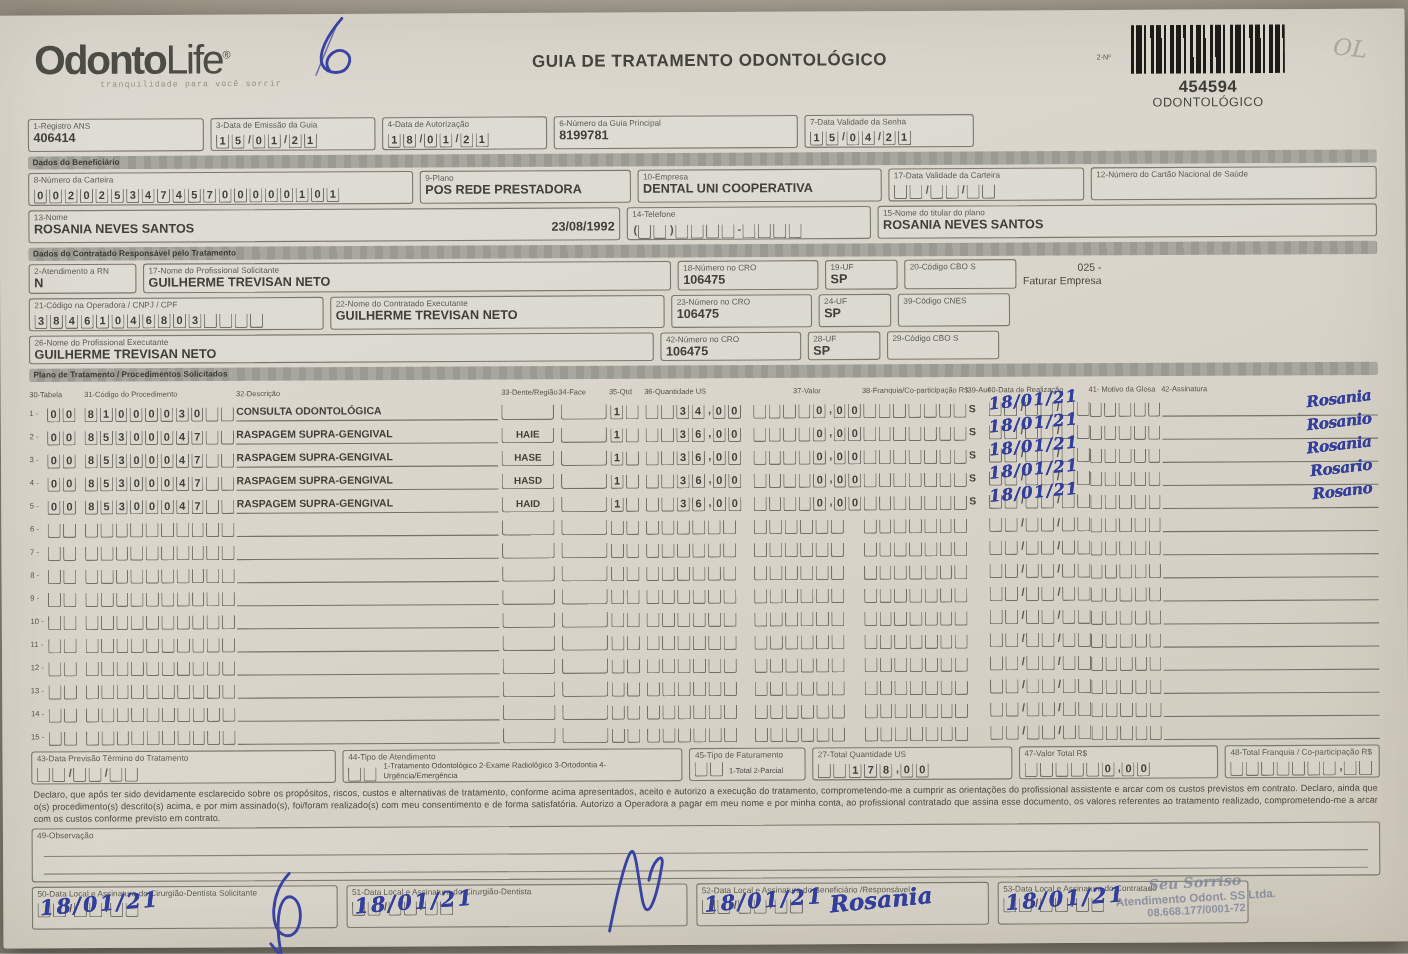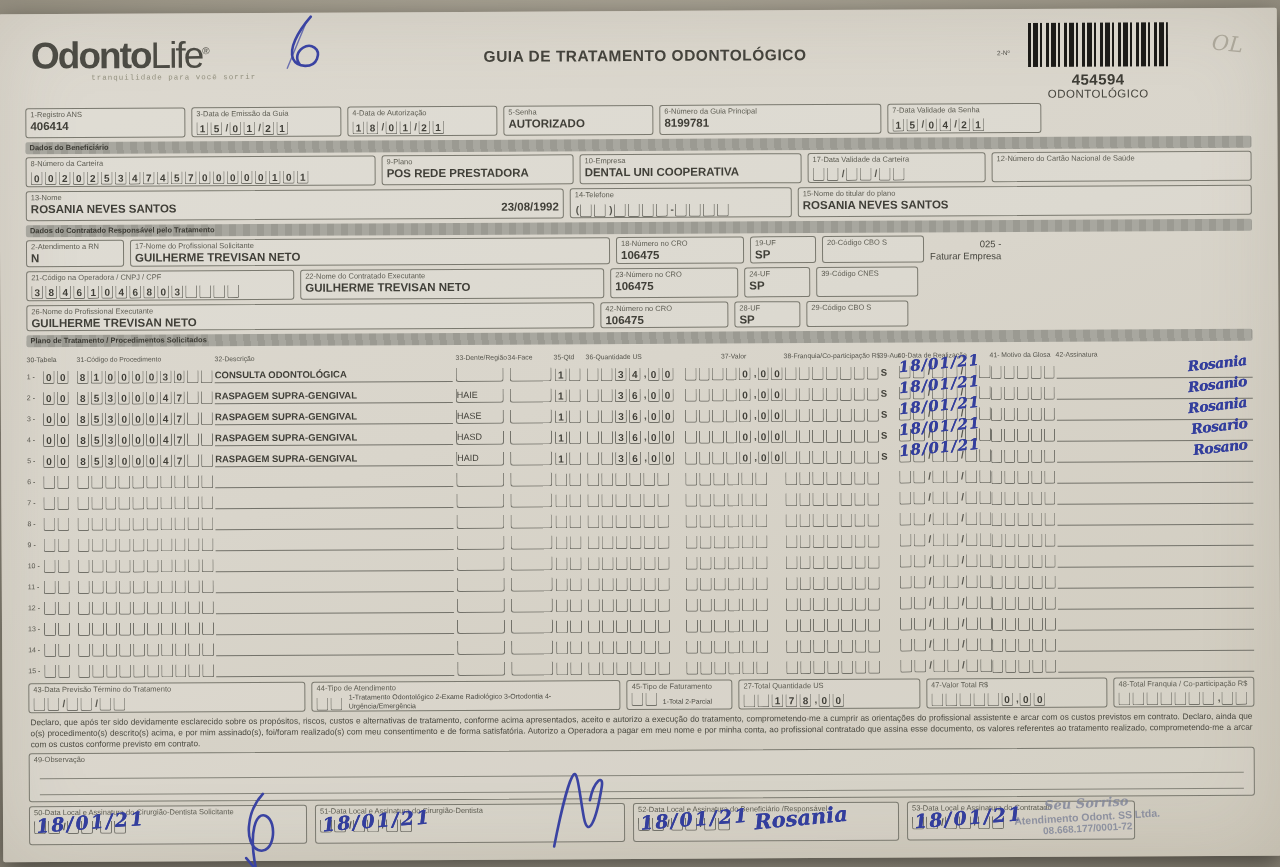--- a/index.html
+++ b/index.html
@@ -56,22 +56,22 @@
   
   .thead{display:flex;align-items:flex-end;height:13px;margin-top:1px;}
   .thead span{font-size:6.8px;color:#55544c;white-space:nowrap;}
   .trow{display:flex;align-items:flex-end;height:21px;position:relative;}
   .c-n{width:16px;font-size:7px;color:#55544c;line-height:14px;}
   .c-tab{width:34px;}
   .c-cod{width:138px;}
   .c-desc{width:238px;border-bottom:1px solid #73726a;font-size:9.5px;font-weight:bold;color:#403f38;
           height:14px;line-height:14px;white-space:nowrap;overflow:hidden;}
   .c-dente,.c-face{width:46px;height:13px;margin:0 3px;border-left:1px solid #73726a;border-right:1px solid #73726a;
-          border-bottom:1px solid #73726a;border-radius:0 0 3px 3px;font-size:9px;font-weight:normal;color:#403f38;
-          line-height:13px;}
+          border-bottom:1px solid #73726a;border-radius:0 0 3px 3px;font-size:9px;font-weight:bold;color:#403f38;
+          text-align:center;line-height:13px;}
   .c-face{width:40px;}
   .c-qtd{width:32px;}
   .c-us{width:98px;}
   .c-valor{width:100px;}
   .c-frq{width:96px;}
   .c-aut{width:18px;font-size:9.5px;font-weight:bold;color:#403f38;line-height:14px;}
   .c-data{width:92px;position:relative;}
   .c-data .hwdate{position:absolute;left:0px;top:-7px;font-size:15px;transform:rotate(-5deg);white-space:nowrap;letter-spacing:1px;}
   .c-glosa{width:66px;}
   .c-sig{flex:1;border-bottom:1px solid #73726a;height:14px;position:relative;}
@@ -140,24 +140,20 @@
           <span class="cc">1</span>
           <span class="cc">8</span>
           <span class="sep">/</span>
           <span class="cc">0</span>
           <span class="cc">1</span>
           <span class="sep">/</span>
           <span class="cc">2</span>
           <span class="cc">1</span>
         </span>
     </div>
-    <div class="box" style="width:140px">
-      <span class="lbl">5-Senha</span>
-      <span class="val">AUTORIZADO</span>
-    </div>
     <div class="box" style="width:212px">
       <span class="lbl">6-Número da Guia Principal</span>
       <span class="val">8199781</span>
     </div>
     <div class="box" style="width:144px">
       <span class="lbl">7-Data Validade da Senha</span>
       <span class="comb">
           <span class="cc">1</span>
           <span class="cc">5</span>
           <span class="sep">/</span>

